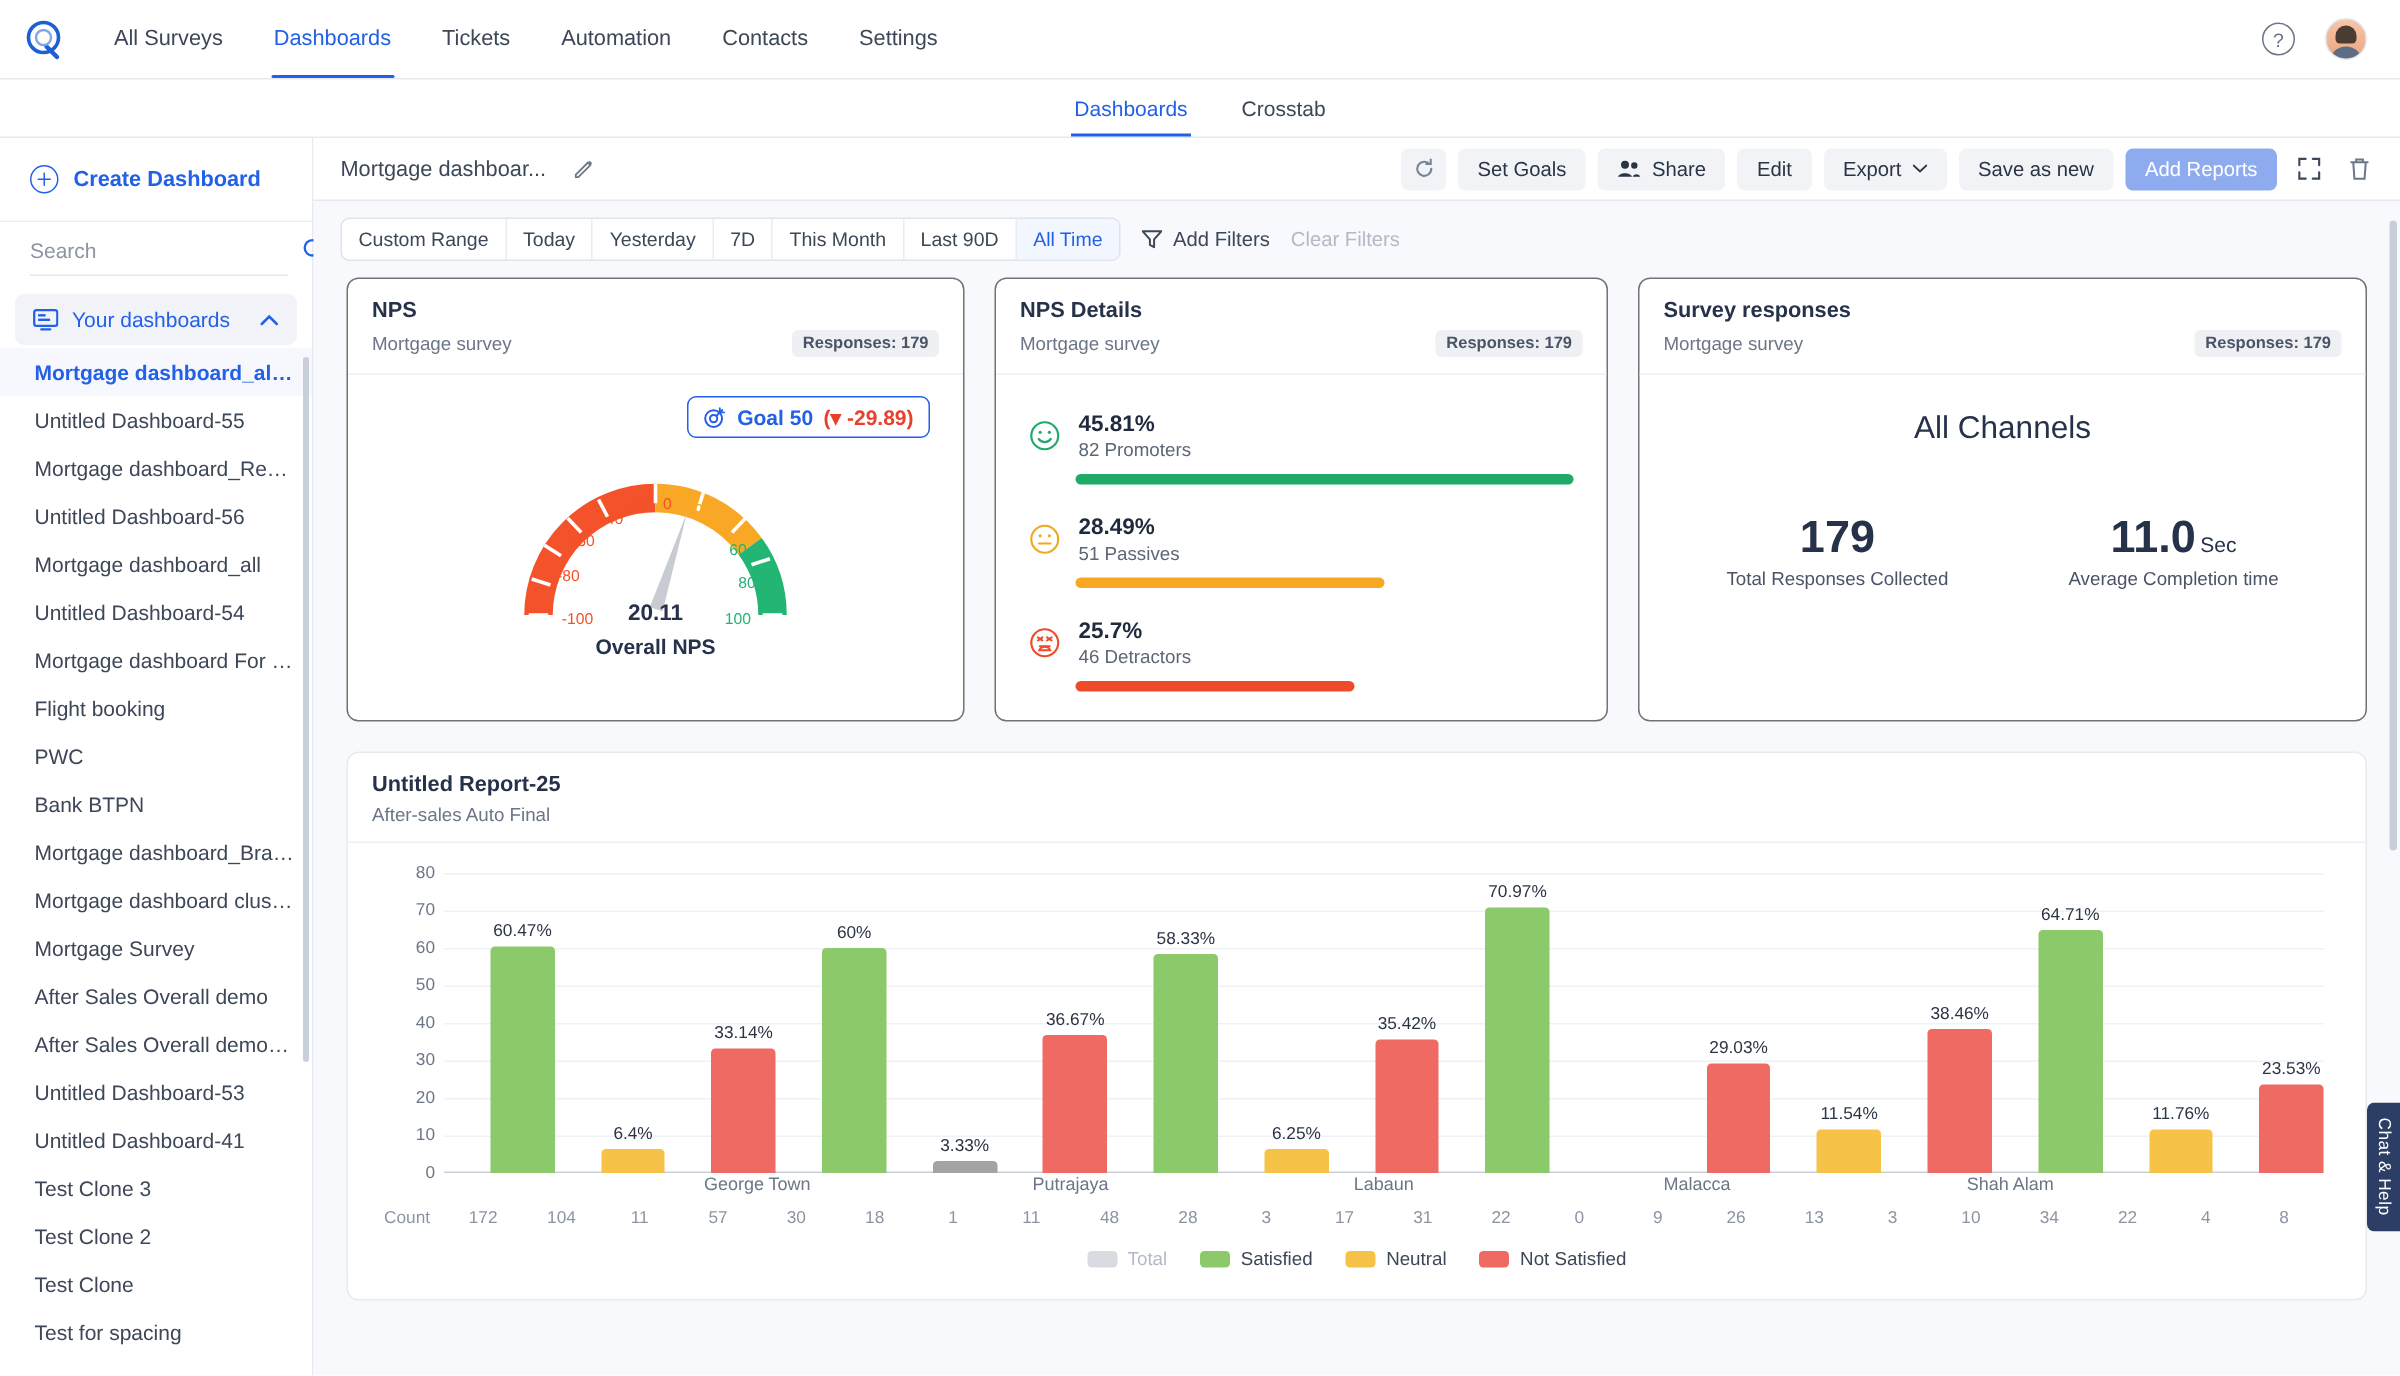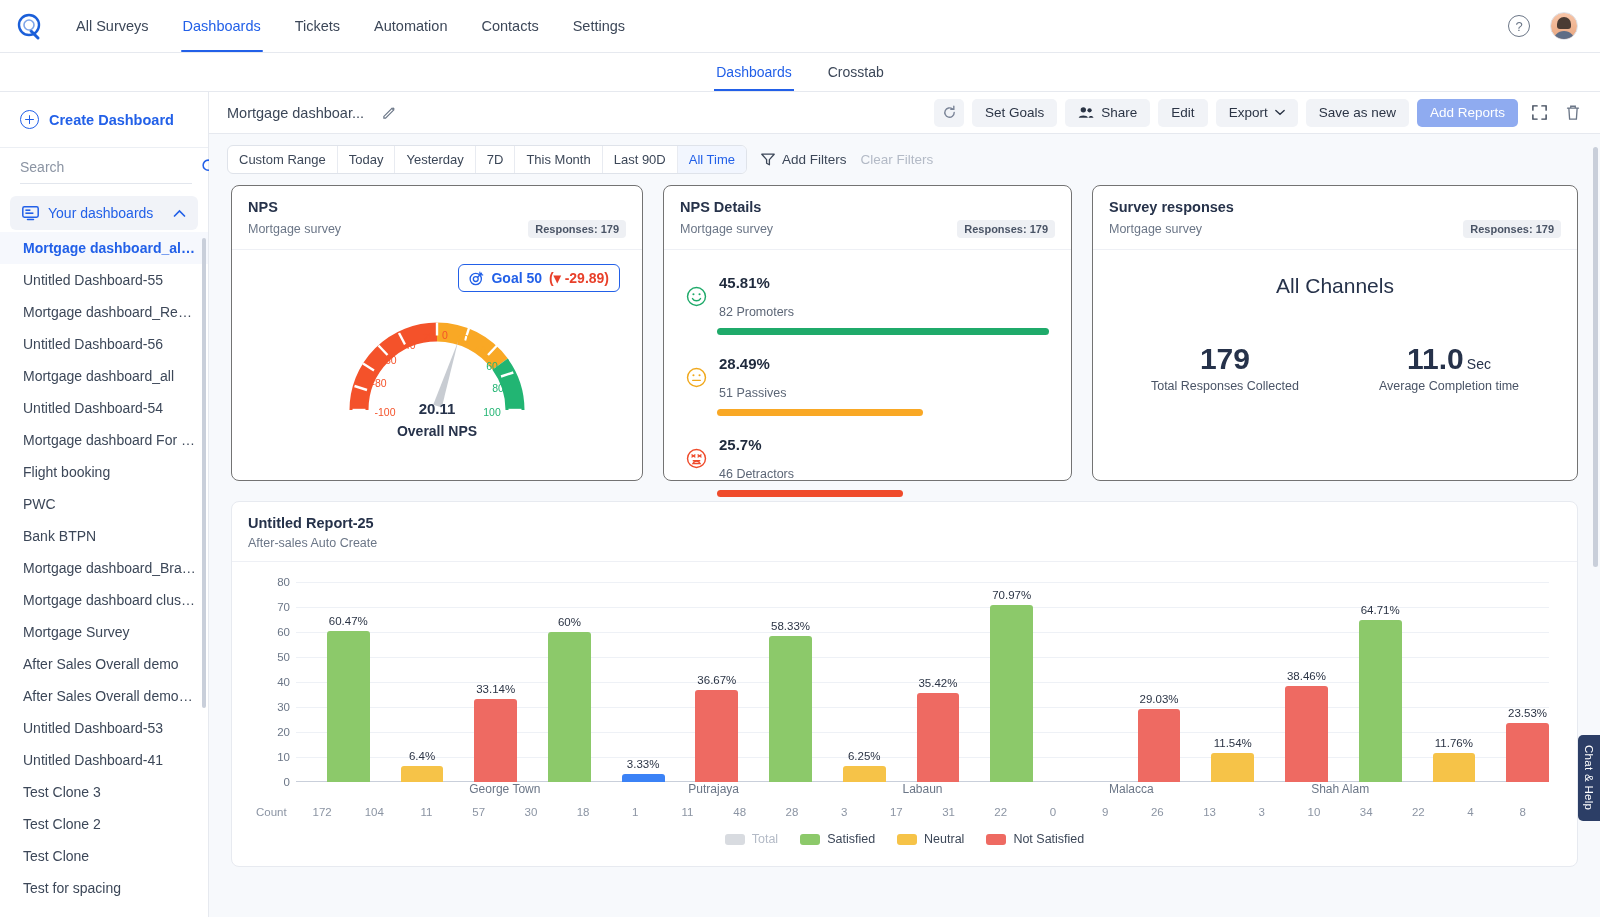--- a/index.html
+++ b/index.html
@@ -172,21 +172,21 @@
   .gauge-wrap { display: flex; flex-direction: column; align-items: center; padding-top: 52px; }
   .gauge-val { font-size: 15px; font-weight: 700; color: #26324a; margin-top: -26px; }
   .gauge-label { font-size: 14px; font-weight: 700; color: #26324a; margin-top: 6px; }
 
   
   .nps-rows { padding: 24px 22px 10px 22px; display: flex; flex-direction: column; gap: 20px; }
   .nps-row { display: flex; flex-direction: column; }
   .nps-top { display: flex; align-items: center; gap: 12px; }
   .nps-texts { display: flex; flex-direction: column; }
   .nps-pct { font-size: 15px; font-weight: 700; color: #1f2a3d; }
-  .nps-cnt { font-size: 12.5px; color: #5c6676; margin-top: 14px; }
+  .nps-cnt { font-size: 12.5px; color: #5c6676; margin-top: 2px; }
   .nps-bar-bg { margin-top: 9px; margin-left: 31px; height: 7px; }
   .nps-bar { height: 7px; border-radius: 4px; }
 
   
   .all-channels { text-align: center; font-size: 21px; color: #26324a; padding-top: 24px; }
   .stat-row { display: flex; justify-content: center; gap: 80px; padding-top: 44px; }
   .stat { text-align: center; }
   .stat-num { font-size: 30px; font-weight: 700; color: #26324a; }
   .stat-num .unit { font-size: 14px; font-weight: 400; margin-left: 3px; }
   .stat-lbl { font-size: 12.5px; color: #4a5466; margin-top: 3px; }
@@ -530,21 +530,21 @@
             </div>
           </div>
         </div>
       </section>
     </div>
 
     <section class="report-card">
       <div class="card-head">
         <div class="card-title">Untitled Report-25</div>
         <div class="card-sub-row">
-          <span class="card-sub">After-sales Auto Create</span>
+          <span class="card-sub">After-sales Auto Final</span>
         </div>
       </div>
       <div class="chart-area">
         <div class="plot">
           <div class="ylabels">
             <div class="ylabel" style="top:0%">80</div>
             <div class="ylabel" style="top:12.5%">70</div>
             <div class="ylabel" style="top:25%">60</div>
             <div class="ylabel" style="top:37.5%">50</div>
             <div class="ylabel" style="top:50%">40</div>
@@ -577,21 +577,21 @@
                 <div class="bar" style="height: 41.425%; background: rgb(238, 106, 98);">
                   <span class="vlab">33.14%</span>
                 </div>
               </div>
               <div class="bcell">
                 <div class="bar" style="height: 75%; background: rgb(140, 201, 106);">
                   <span class="vlab">60%</span>
                 </div>
               </div>
               <div class="bcell">
-                <div class="bar" style="height: 4.1625%; background: #3b82f6;">
+                <div class="bar" style="height: 4.1625%; background: #a3a3a3;">
                   <span class="vlab">3.33%</span>
                 </div>
               </div>
               <div class="bcell">
                 <div class="bar" style="height: 45.8375%; background: rgb(238, 106, 98);">
                   <span class="vlab">36.67%</span>
                 </div>
               </div>
               <div class="bcell">
                 <div class="bar" style="height: 72.9125%; background: rgb(140, 201, 106);">

